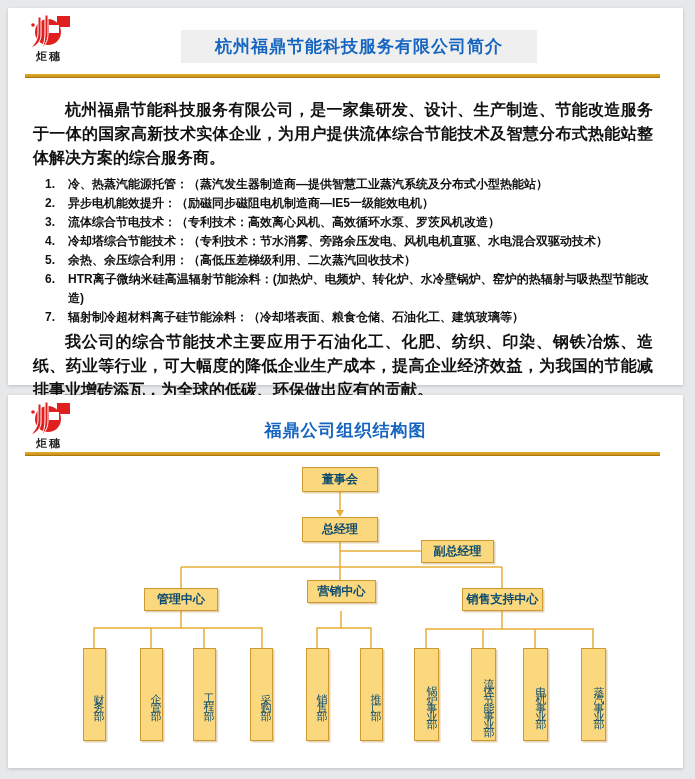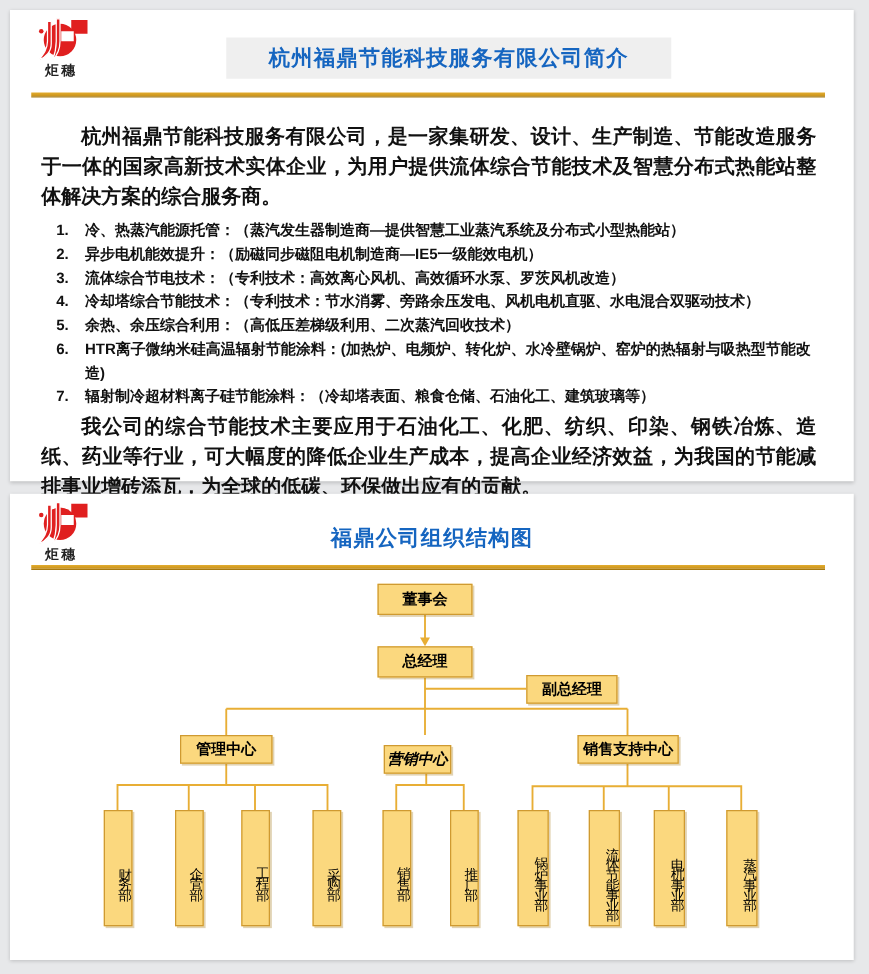--- a/index.html
+++ b/index.html
@@ -45,21 +45,21 @@
   .tech-list { margin: 5px 0 3px 12px; }
   .tech-item { display: flex; font-size: 12px; font-weight: bold; line-height: 19px; }
   .tech-num { width: 23px; flex: 0 0 23px; }
 
   
   .orgchart { position: absolute; left: 0; top: 0; width: 675px; height: 373px; }
   .orgchart svg.wires { position: absolute; left: 0; top: 0; pointer-events: none; }
   .node {
     position: absolute; background: #fbd87e; border: 1.4px solid #cf9a31;
     box-shadow: 1.5px 1.5px 0 rgba(170,130,40,0.35);
-    color: #000000; font-size: 12px; font-weight: bold;
+    color: #0c4a6e; font-size: 12px; font-weight: bold;
     display: flex; align-items: center; justify-content: center; text-align: right;
   }
   .node.dept {
     align-items: flex-start; justify-content: center;
     font-size: 11px; font-weight: normal; line-height: 13.5px;
     padding-top: 5px; word-break: break-all; letter-spacing: 8px;
     writing-mode: vertical-rl; text-orientation: upright;
   }
 </style>
 </head>
@@ -158,21 +158,21 @@
         <path d="M494 216 V234 M418 254 V234 H585 V254 M475 234 V254 M527 234 V254"></path>
       </g>
       <polygon points="328,115 336,115 332,122" fill="#e8ae35"></polygon>
     </svg>
 
     <div class="node" style="left:294px; top:72px;  width:76px; height:25px;">董事会</div>
     <div class="node" style="left:294px; top:122px; width:76px; height:25px;">总经理</div>
     <div class="node" style="left:413px; top:145px; width:73px; height:23px;">副总经理</div>
 
     <div class="node" style="left:136px; top:193px; width:74px; height:23px;">管理中心</div>
-    <div class="node" style="left:299px; top:201px; width:54px; height:23px;font-style:italic;">营销中心</div>
+    <div class="node" style="left:299px; top:185px; width:69px; height:23px;">营销中心</div>
     <div class="node" style="left:454px; top:193px; width:81px; height:23px;">销售支持中心</div>
 
     <div class="node dept" style="left:75px;  top:253px; width:23px; height:93px;">财务部</div>
     <div class="node dept" style="left:132px; top:253px; width:23px; height:93px;">企管部</div>
     <div class="node dept" style="left:185px; top:253px; width:23px; height:93px;">工程部</div>
     <div class="node dept" style="left:242px; top:253px; width:23px; height:93px;">采购部</div>
     <div class="node dept" style="left:298px; top:253px; width:23px; height:93px;">销售部</div>
     <div class="node dept" style="left:352px; top:253px; width:23px; height:93px;">推广部</div>
     <div class="node dept" style="left:406px; top:253px; width:25px; height:93px;">锅炉事业部</div>
     <div class="node dept" style="left:463px; top:253px; width:25px; height:93px;">流体节能事业部</div>

